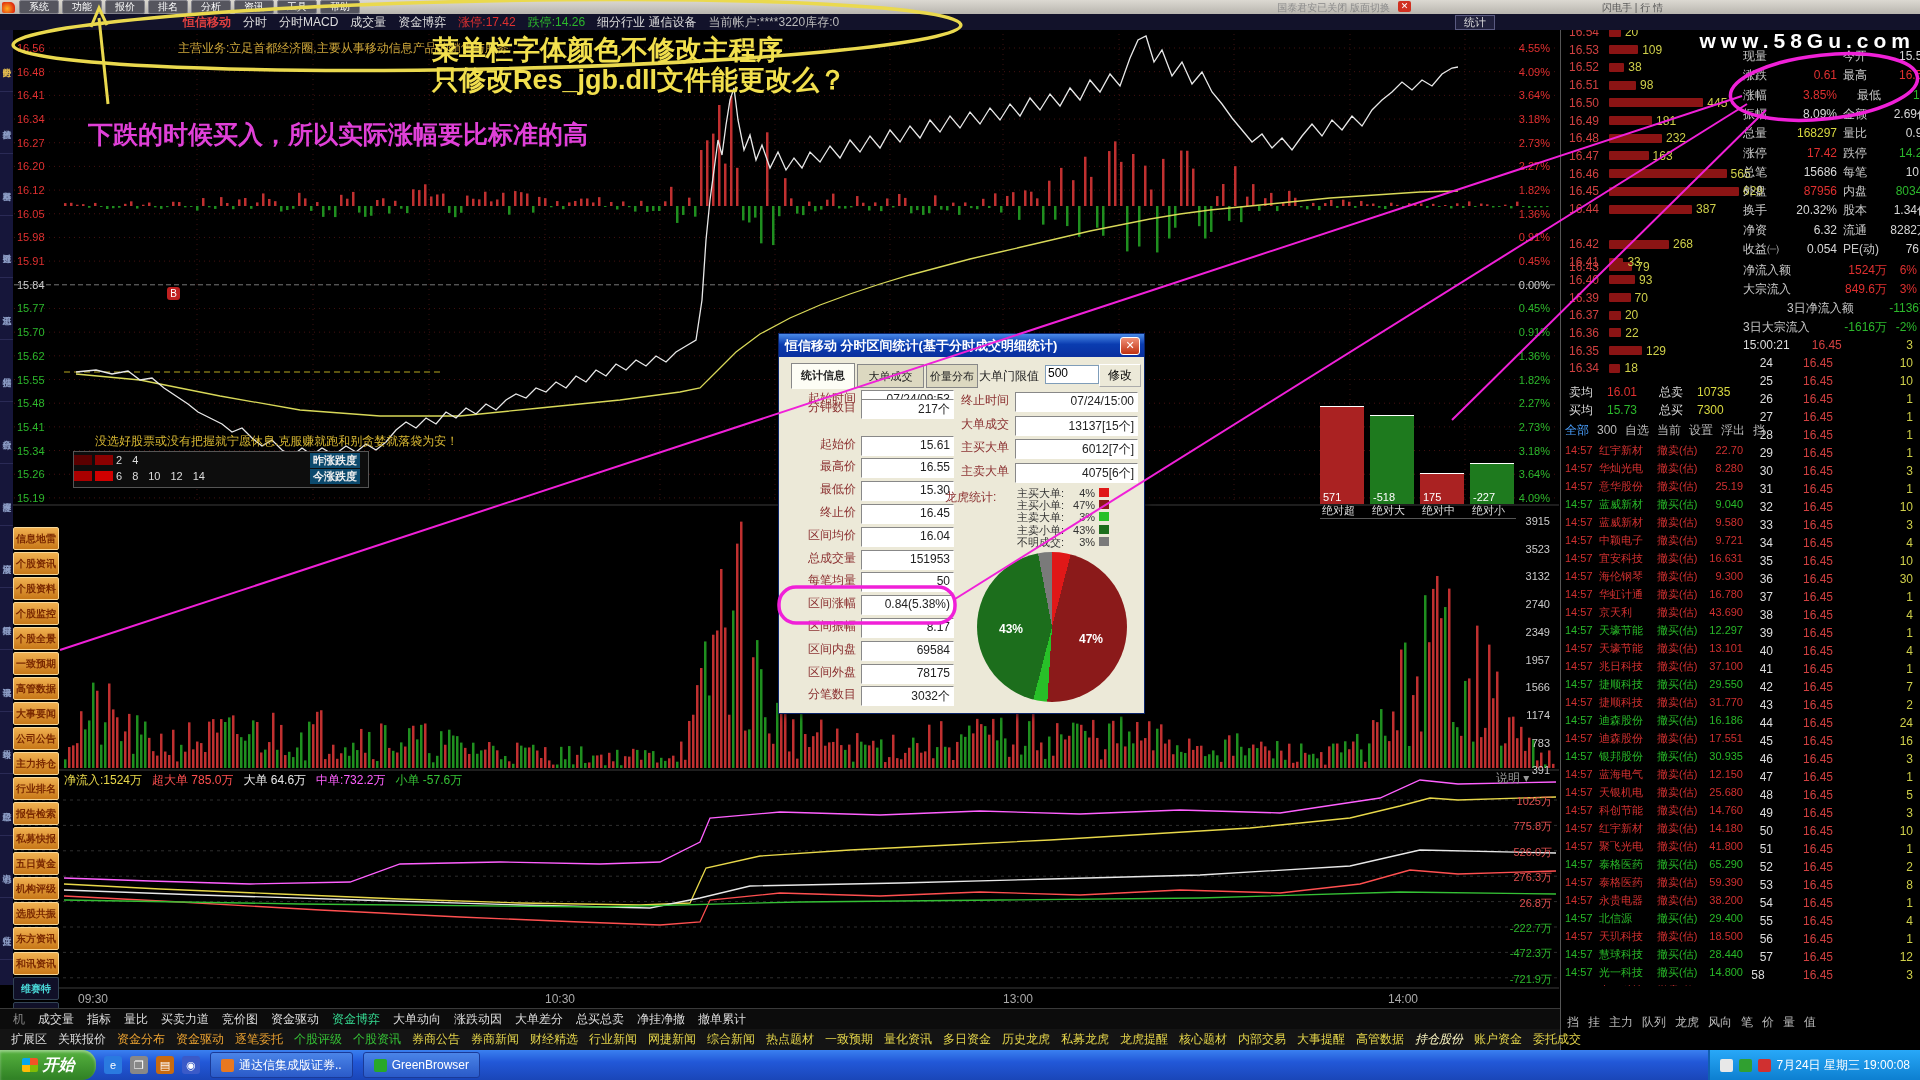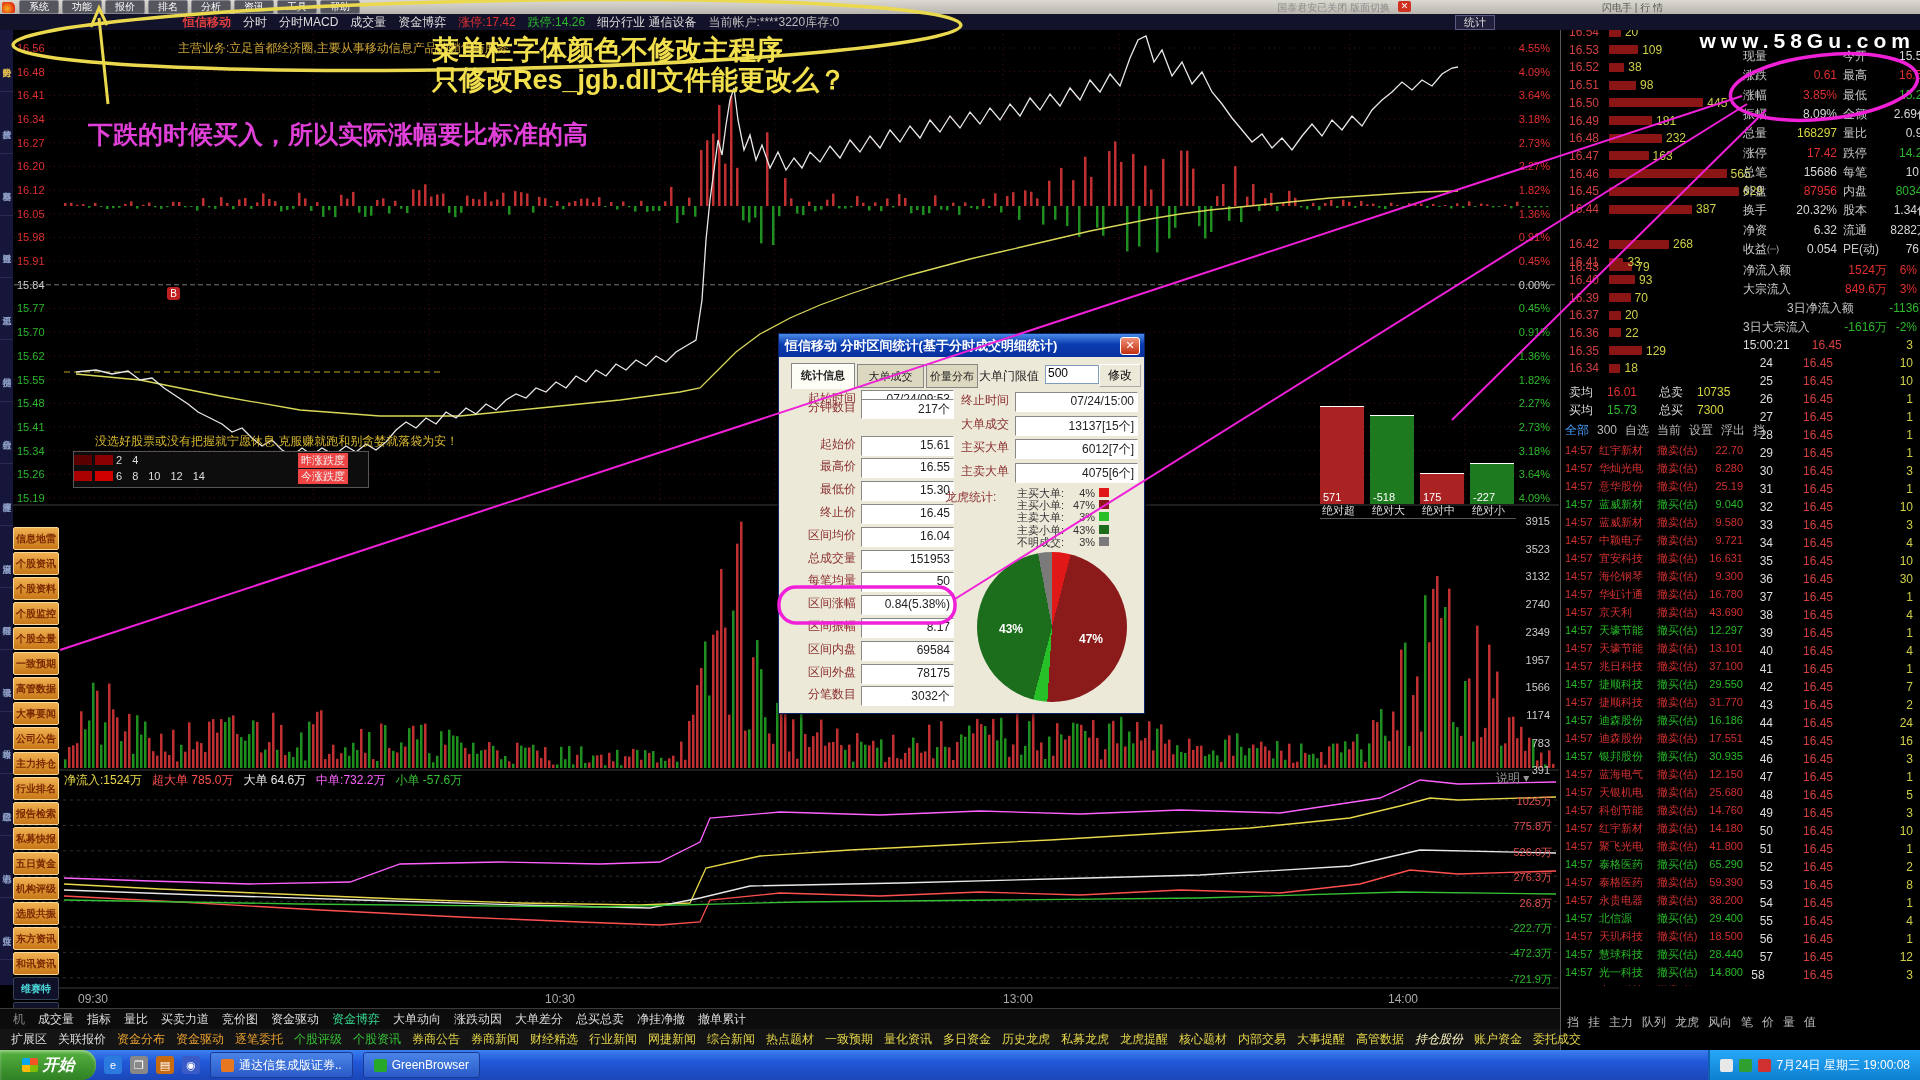--- a/index.html
+++ b/index.html
@@ -30,21 +30,21 @@
   #legend-flow{position:absolute;left:64px;top:772px;z-index:2;font-size:12px;white-space:nowrap;}
   #legend-flow span{margin-right:10px;}
   #note-label{position:absolute;left:1496px;top:770px;color:#999;font-size:12px;z-index:2;}
   #tipline{position:absolute;left:95px;top:433px;color:#d8b832;font-size:12px;z-index:2;}
   #bizline{position:absolute;left:178px;top:40px;color:#cfa83a;font-size:12px;z-index:2;}
   #bmark{position:absolute;left:167px;top:287px;width:13px;height:13px;background:#c02020;color:#fff;font-size:10px;line-height:13px;text-align:center;border-radius:3px;z-index:2;}
   
   #gauge{position:absolute;left:73px;top:451px;width:294px;height:35px;background:#0d0d0d;border:1px solid #555;z-index:2;font-size:11px;color:#ddd;}
   .grow{height:16px;display:flex;align-items:center;}
   .gblock{width:18px;height:10px;margin-right:3px;}
-  .glabel{margin-left:auto;margin-right:20px;background:#ef4444;padding:0 3px;color:#eee;}
+  .glabel{margin-left:auto;margin-right:8px;background:#0c4a6e;padding:0 3px;color:#eee;font-weight:bold;}
   .gnum{margin-right:10px;}
   
   #barwidget{position:absolute;left:1320px;top:400px;width:196px;height:118px;z-index:2;border-bottom:1px solid #555;}
   .abar{position:absolute;bottom:14px;width:44px;}
   .abar .bv{position:absolute;bottom:1px;left:3px;color:#fff;font-size:11px;}
   .abar .bl{position:absolute;bottom:-14px;left:2px;color:#ddd;font-size:11px;white-space:nowrap;}
   
   #rpanel{left:1560px;top:0;width:360px;height:1050px;background:#000;border-left:1px solid #555;z-index:5;font-size:12px;}
   .lrow{position:absolute;height:16px;display:flex;align-items:center;}
   .lrow .lp{width:40px;color:#d04040;font-size:12px;}
@@ -1065,21 +1065,21 @@
         </div>
         <div class="lrow" style="left: 8px; top: 360.3px;">
           <span class="lp">16.34</span>
           <span class="lbar" style="width: 11.4913px;"></span>
           <span class="lv">18</span>
         </div>
       </div>
     <div id="stats">
         <div class="srow" style="left: 182px; top: 48px;"><span style="display:inline-block;width:42px;color:#c8c8c8">现量</span><span style="display:inline-block;width:52px;text-align:right;color:#d8d8d8"></span><span style="display:inline-block;width:44px;margin-left:6px;color:#c8c8c8">今开</span><span style="display:inline-block;width:42px;text-align:right;color:#d8d8d8">15.56</span></div>
         <div class="srow" style="left: 182px; top: 67.3px;"><span style="display:inline-block;width:42px;color:#c8c8c8">涨跌</span><span style="display:inline-block;width:52px;text-align:right;color:#e03030">0.61</span><span style="display:inline-block;width:44px;margin-left:6px;color:#c8c8c8">最高</span><span style="display:inline-block;width:42px;text-align:right;color:#e03030">16.56</span></div>
-        <div class="srow" style="left: 182px; top: 86.6px;"><span style="display:inline-block;width:42px;color:#c8c8c8">涨幅</span><span style="display:inline-block;width:52px;text-align:right;color:#e03030">3.85%</span><span style="display:inline-block;width:44px;margin-left:6px;color:#c8c8c8">最低</span><span style="display:inline-block;width:42px;text-align:right;color:#2cb82c">15.28</span></div>
+        <div class="srow" style="left: 182px; top: 86.6px;"><span style="display:inline-block;width:42px;color:#c8c8c8">涨幅</span><span style="display:inline-block;width:52px;text-align:right;color:#e03030">3.85%</span><span style="display:inline-block;width:44px;margin-left:20px;color:#c8c8c8">最低</span><span style="display:inline-block;width:42px;text-align:right;color:#2cb82c">15.28</span></div>
         <div class="srow" style="left: 182px; top: 105.9px;"><span style="display:inline-block;width:42px;color:#c8c8c8">振幅</span><span style="display:inline-block;width:52px;text-align:right;color:#d8d8d8">8.09%</span><span style="display:inline-block;width:44px;margin-left:6px;color:#c8c8c8">金额</span><span style="display:inline-block;width:42px;text-align:right;color:#d8d8d8">2.69亿</span></div>
         <div class="srow" style="left: 182px; top: 125.2px;"><span style="display:inline-block;width:42px;color:#c8c8c8">总量</span><span style="display:inline-block;width:52px;text-align:right;color:#d8d840">168297</span><span style="display:inline-block;width:44px;margin-left:6px;color:#c8c8c8">量比</span><span style="display:inline-block;width:42px;text-align:right;color:#d8d8d8">0.96</span></div>
         <div class="srow" style="left: 182px; top: 144.5px;"><span style="display:inline-block;width:42px;color:#c8c8c8">涨停</span><span style="display:inline-block;width:52px;text-align:right;color:#e03030">17.42</span><span style="display:inline-block;width:44px;margin-left:6px;color:#c8c8c8">跌停</span><span style="display:inline-block;width:42px;text-align:right;color:#2cb82c">14.26</span></div>
         <div class="srow" style="left: 182px; top: 163.8px;"><span style="display:inline-block;width:42px;color:#c8c8c8">总笔</span><span style="display:inline-block;width:52px;text-align:right;color:#d8d8d8">15686</span><span style="display:inline-block;width:44px;margin-left:6px;color:#c8c8c8">每笔</span><span style="display:inline-block;width:42px;text-align:right;color:#d8d8d8">10.7</span></div>
         <div class="srow" style="left: 182px; top: 183.1px;"><span style="display:inline-block;width:42px;color:#c8c8c8">外盘</span><span style="display:inline-block;width:52px;text-align:right;color:#e03030">87956</span><span style="display:inline-block;width:44px;margin-left:6px;color:#c8c8c8">内盘</span><span style="display:inline-block;width:42px;text-align:right;color:#2cb82c">80341</span></div>
         <div class="srow" style="left: 182px; top: 202.4px;"><span style="display:inline-block;width:42px;color:#c8c8c8">换手</span><span style="display:inline-block;width:52px;text-align:right;color:#d8d8d8">20.32%</span><span style="display:inline-block;width:44px;margin-left:6px;color:#c8c8c8">股本</span><span style="display:inline-block;width:42px;text-align:right;color:#d8d8d8">1.34亿</span></div>
         <div class="srow" style="left: 182px; top: 221.7px;"><span style="display:inline-block;width:42px;color:#c8c8c8">净资</span><span style="display:inline-block;width:52px;text-align:right;color:#d8d8d8">6.32</span><span style="display:inline-block;width:44px;margin-left:6px;color:#c8c8c8">流通</span><span style="display:inline-block;width:42px;text-align:right;color:#d8d8d8">8282万</span></div>
         <div class="srow" style="left: 182px; top: 241px;"><span style="display:inline-block;width:42px;color:#c8c8c8">收益㈠</span><span style="display:inline-block;width:52px;text-align:right;color:#d8d8d8">0.054</span><span style="display:inline-block;width:44px;margin-left:6px;color:#c8c8c8">PE(动)</span><span style="display:inline-block;width:42px;text-align:right;color:#d8d8d8">76.1</span></div>
       </div>
     <div id="flows">

